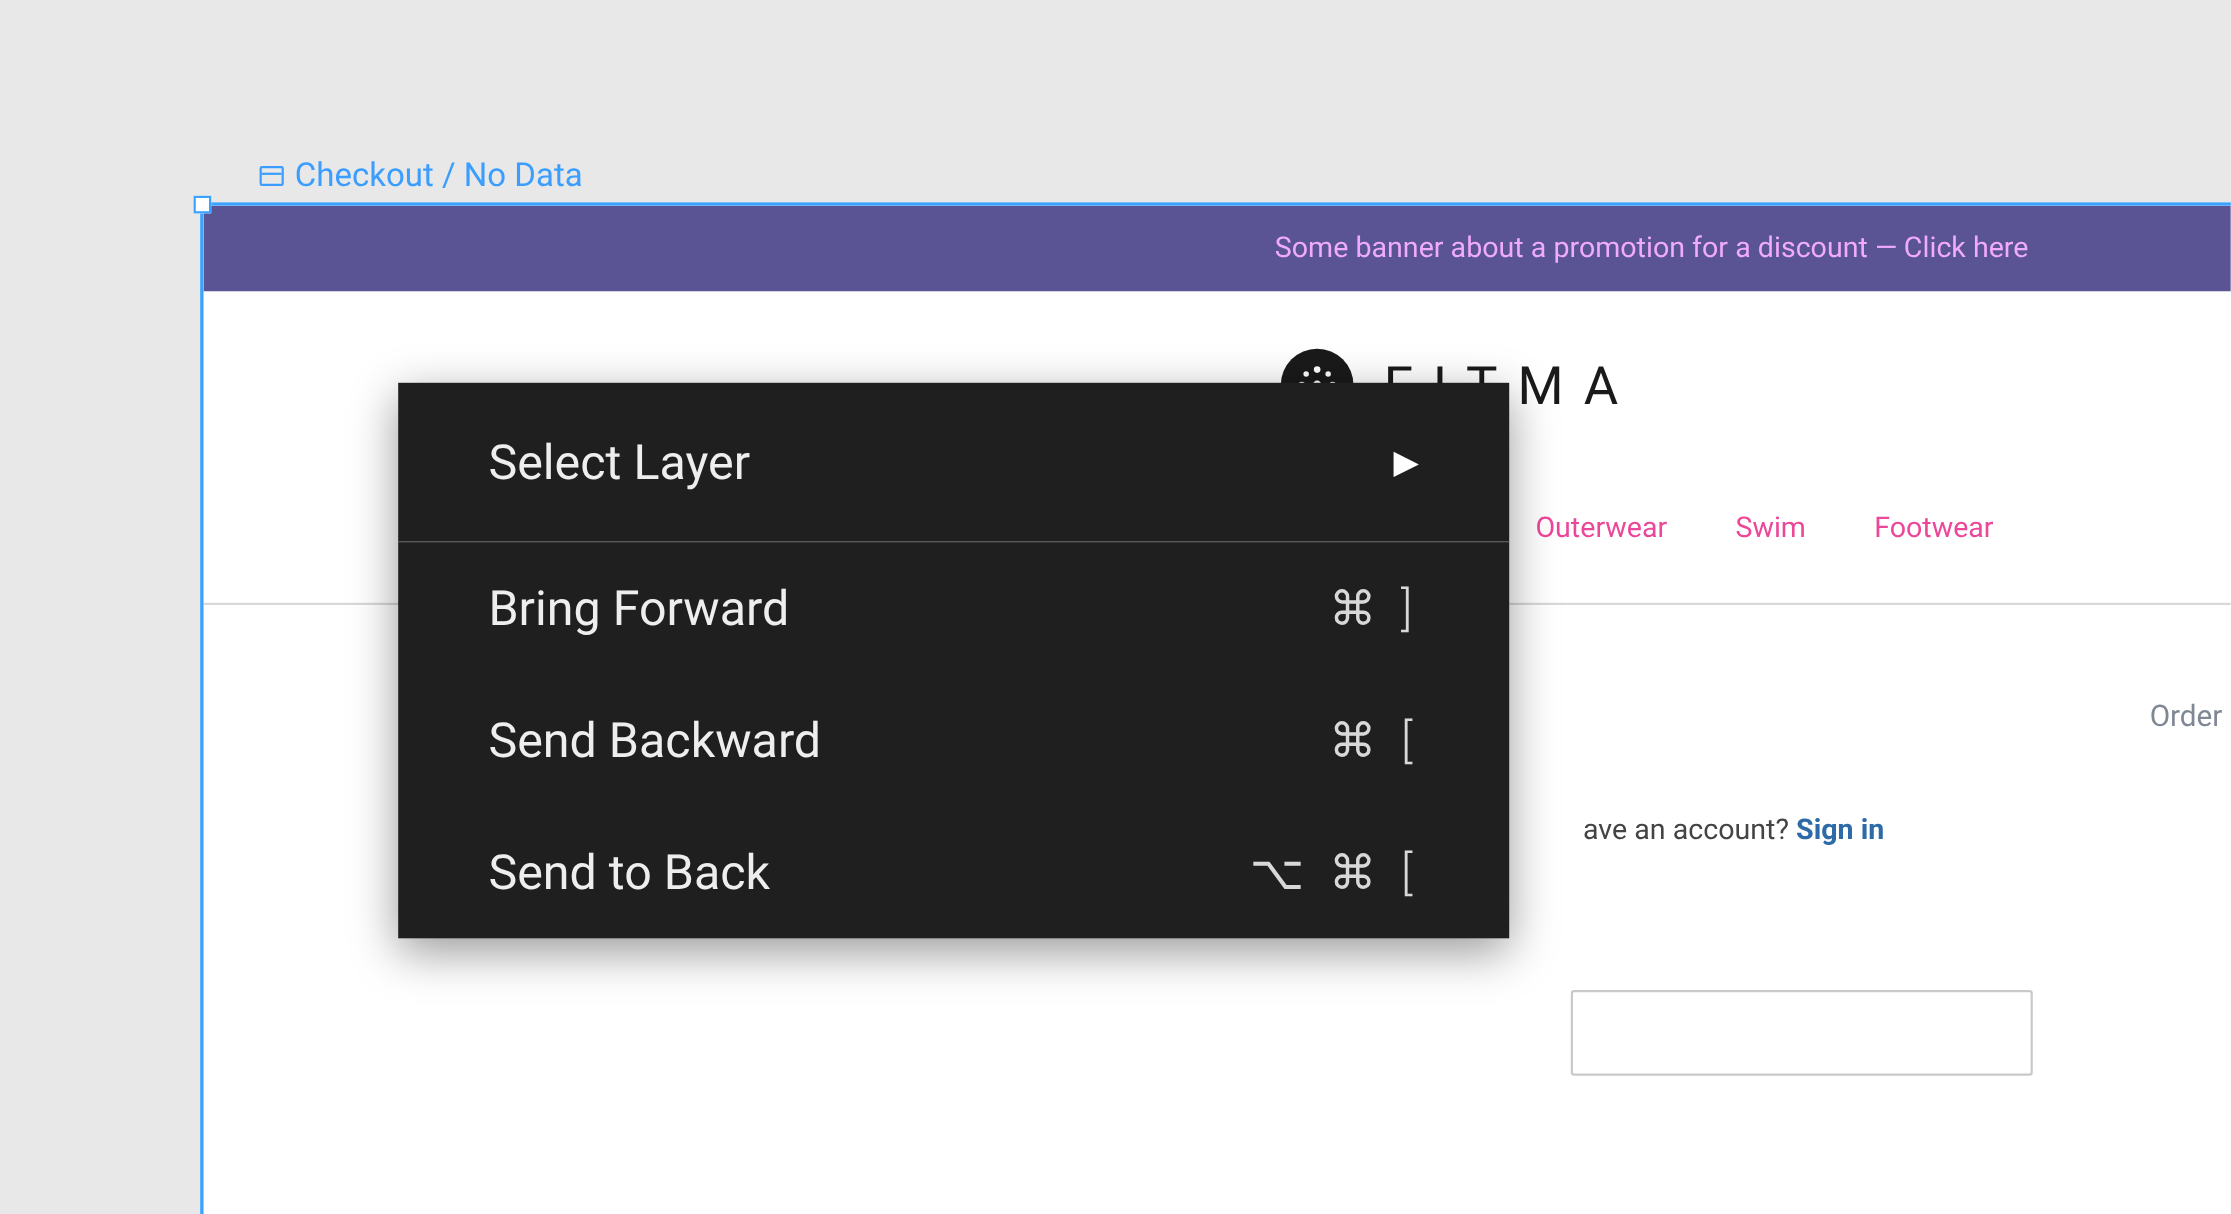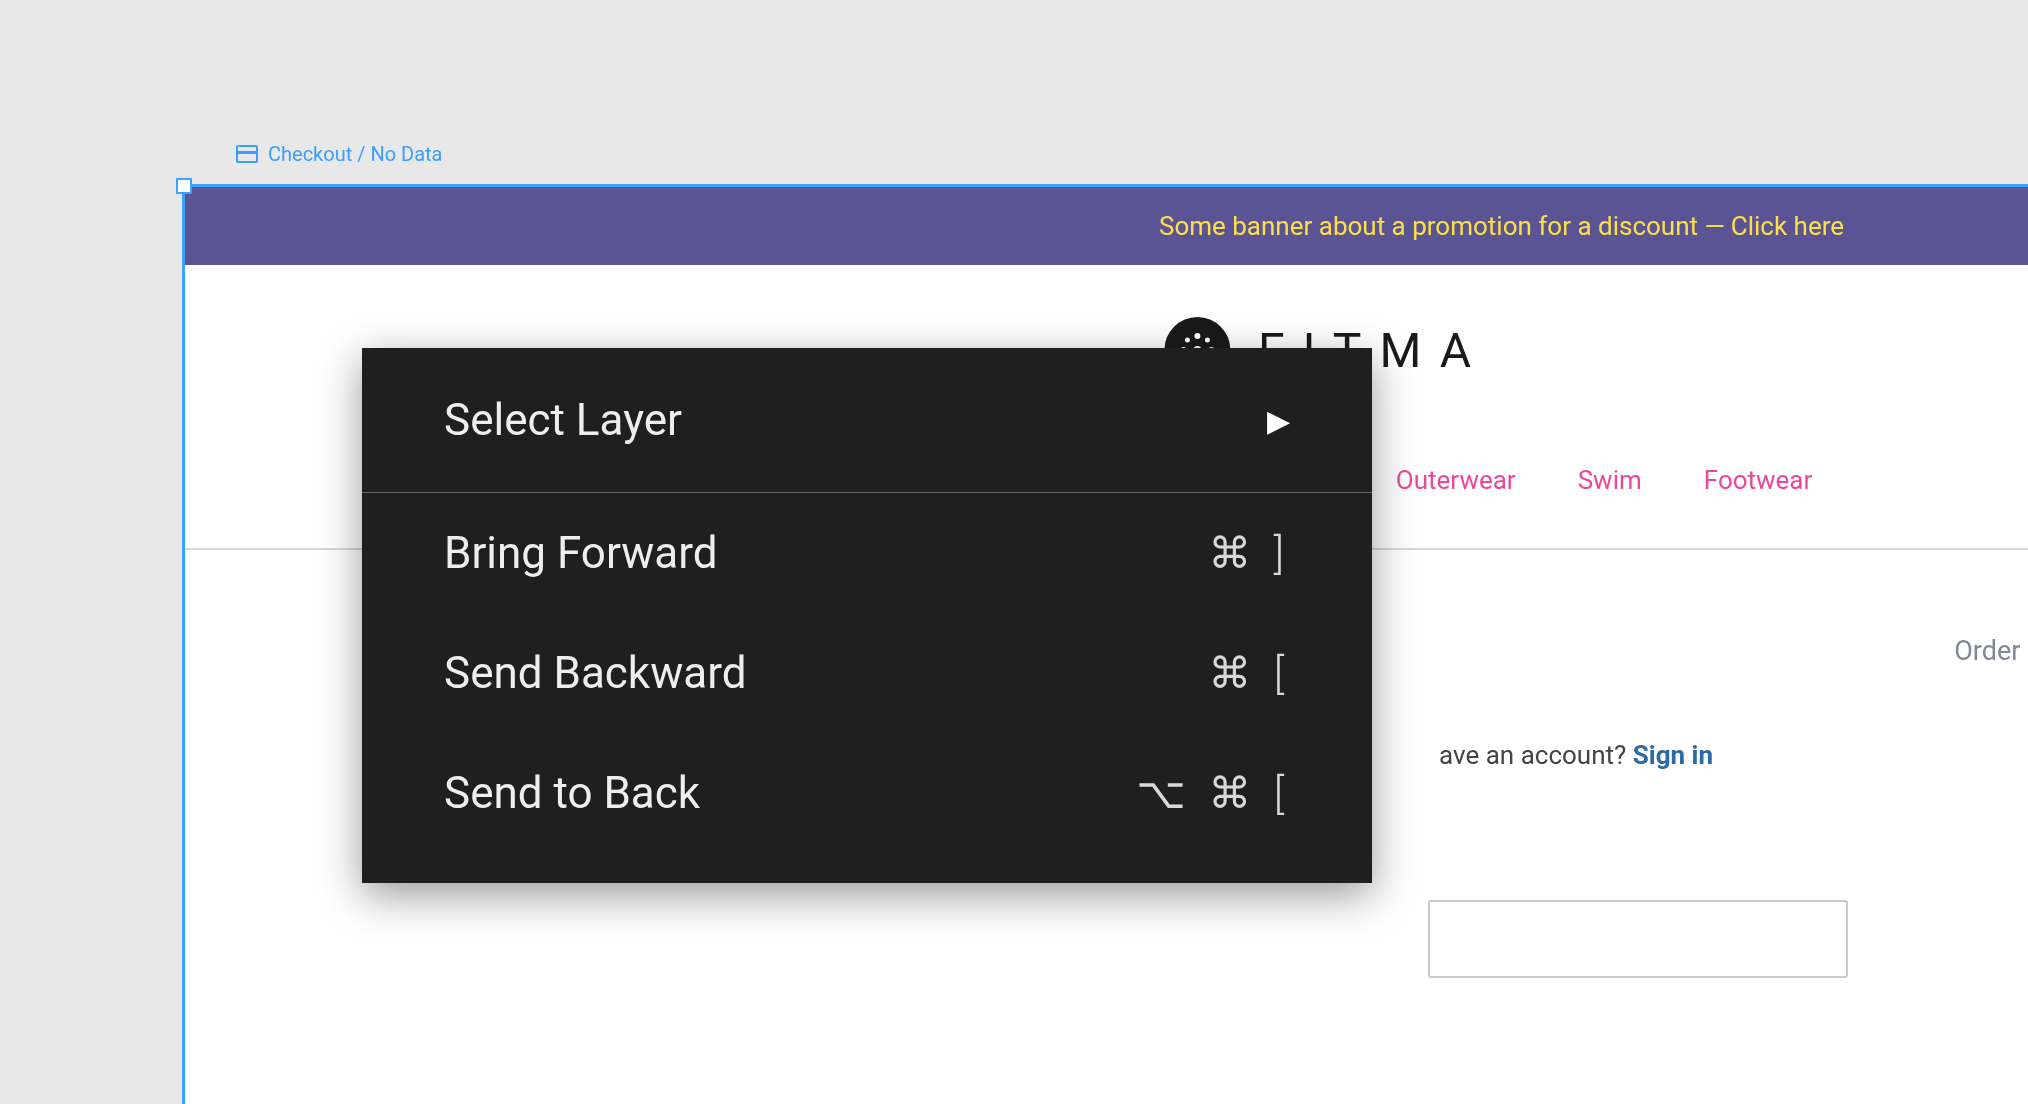--- a/index.html
+++ b/index.html
@@ -18,21 +18,21 @@
     
     
     .frame-label {
       position: absolute;
       top: 142px;
       left: 195px;
       display: flex;
       align-items: center;
       gap: 10px;
       color: #3b9eff;
-      font-size: 20px;
+      font-size: 30px;
       font-weight: 400;
       padding-left: 41px;
     }
     .frame-icon {
       width: 22px;
       height: 18px;
       border: 2.5px solid #3b9eff;
       border-radius: 2px;
       position: relative;
     }
@@ -83,21 +83,21 @@
     .promo-banner {
       position: absolute;
       top: 0;
       left: 0;
       right: 0;
       height: 78px;
       background: #5a5394;
       display: flex;
       align-items: center;
       justify-content: center;
-      color: #fde047;
+      color: #f0abfc;
       font-size: 26px;
       padding-left: 790px;
       text-align: center;
     }
     .promo-text {
       font-weight: 400;
     }
     .promo-link {
       font-weight: 400;
       margin-left: 6px;
@@ -199,21 +199,20 @@
     
     .context-menu {
       position: absolute;
       top: 348px;
       left: 362px;
       width: 1010px;
       background: #1f1f1f;
       color: #eee;
       box-shadow: 0 12px 40px rgba(0,0,0,0.4);
       z-index: 100;
-      padding-bottom: 30px;
     }
     .menu-item {
       display: flex;
       align-items: center;
       justify-content: space-between;
       padding: 0 82px;
       height: 120px;
       font-size: 44px;
       font-weight: 400;
     }

